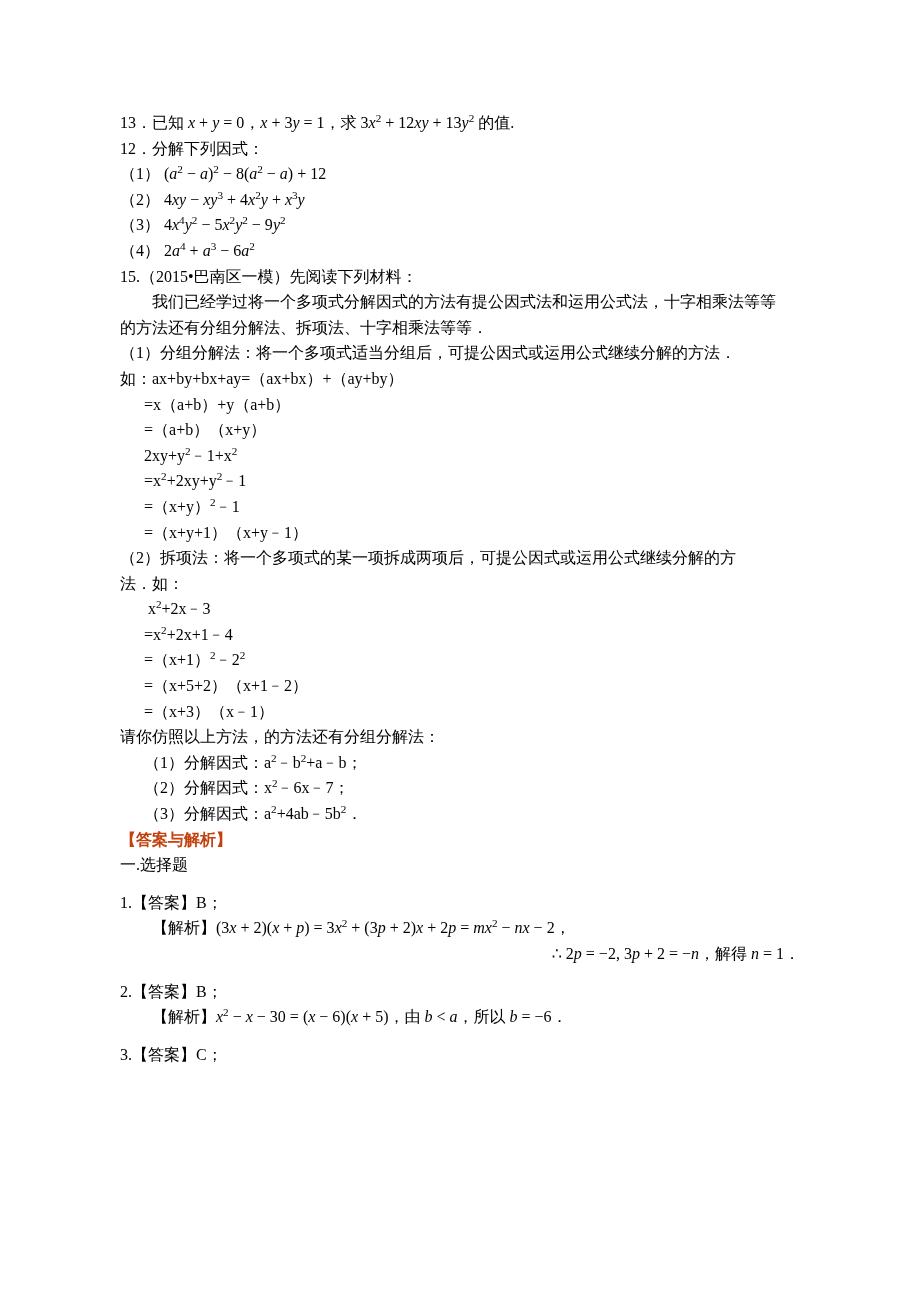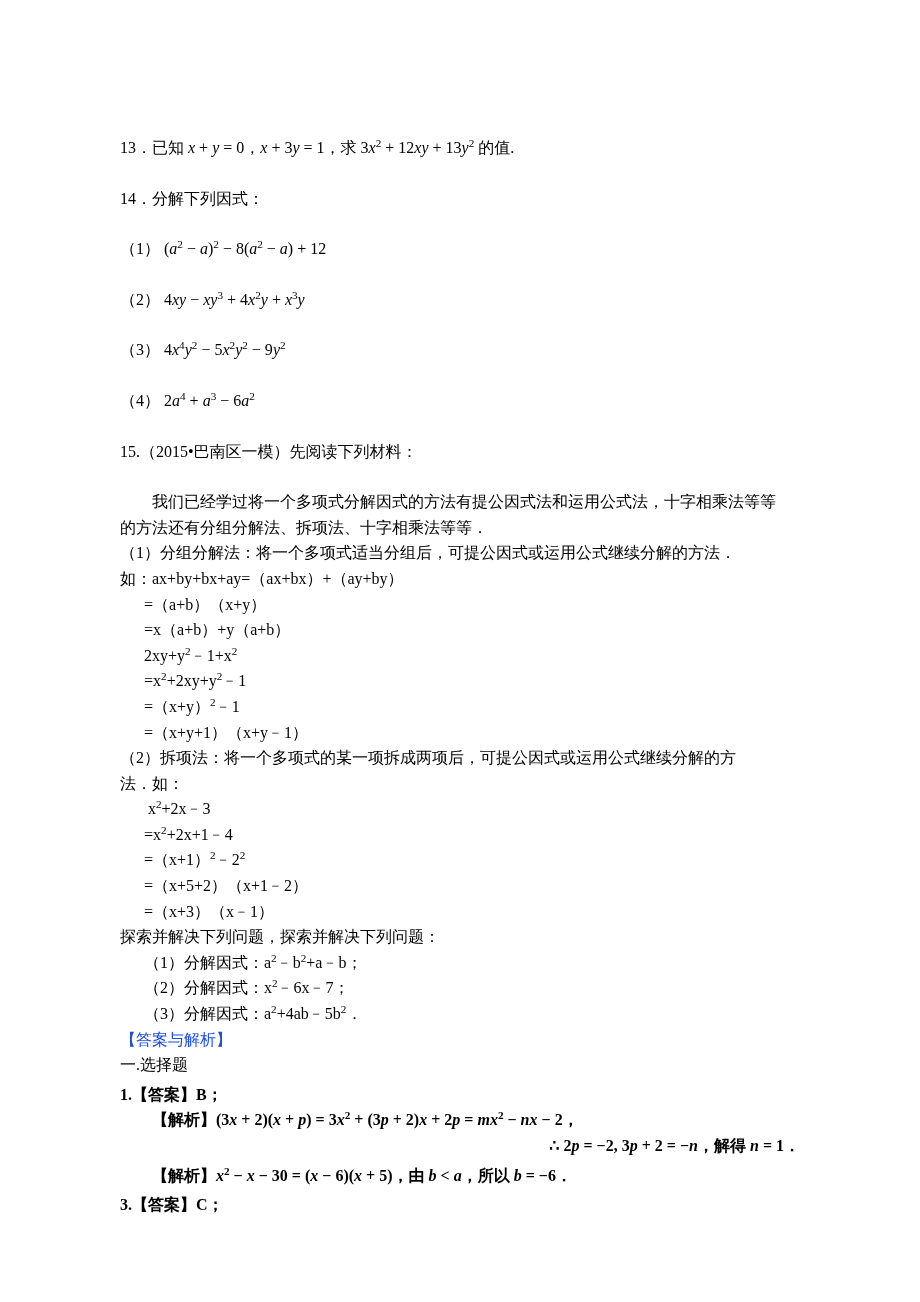--- a/index.html
+++ b/index.html
@@ -11,21 +11,21 @@
     color: #000000;
     line-height: 1.6;
   }
   .page {
     width: 920px;
     min-height: 1302px;
     padding: 110px 120px 60px 120px;
     box-sizing: border-box;
   }
   .q-line {
-    margin: 25px 0;
+    margin: 0 0;
   }
   .indent {
     padding-left: 32px;
   }
   .indent2 {
     padding-left: 24px;
   }
   .math {
     font-family: "Times New Roman", serif;
     font-style: italic;
@@ -34,41 +34,40 @@
     font-family: "Times New Roman", serif;
     font-style: normal;
   }
   sup {
     font-size: 0.7em;
     vertical-align: super;
     line-height: 0;
     font-style: normal;
   }
   .green {
-    color: #1d4ed8;
-    font-weight: normal;
+    color: #c2410c;
+    font-weight: bold;
   }
   .bold {
     font-weight: normal;
   }
   .answer-block {
-    margin-top: 4px;
-    font-weight: bold;
+    margin-top: 12px;
   }
 </style>
 </head>
 <body>
 
 <div class="page">
 
   <div class="q-line">
     <span>13．已知 </span><span class="math">x</span><span class="mathup"> + </span><span class="math">y</span><span class="mathup"> = 0</span><span>，</span><span class="math">x</span><span class="mathup"> + 3</span><span class="math">y</span><span class="mathup"> = 1</span><span>，求 </span><span class="mathup">3<span class="math">x</span><sup>2</sup> + 12<span class="math">xy</span> + 13<span class="math">y</span><sup>2</sup></span><span> 的值.</span>
   </div>
 
-  <div class="q-line">14．分解下列因式：</div>
+  <div class="q-line">12．分解下列因式：</div>
 
   <div class="q-line">
     <span>（1）</span>
     <span class="mathup">(<span class="math">a</span><sup>2</sup> − <span class="math">a</span>)<sup>2</sup> − 8(<span class="math">a</span><sup>2</sup> − <span class="math">a</span>) + 12</span>
   </div>
 
   <div class="q-line">
     <span>（2）</span>
     <span class="mathup">4<span class="math">xy</span> − <span class="math">xy</span><sup>3</sup> + 4<span class="math">x</span><sup>2</sup><span class="math">y</span> + <span class="math">x</span><sup>3</sup><span class="math">y</span></span>
   </div>
@@ -84,56 +83,57 @@
   </div>
 
   <div class="q-line">15.（2015•巴南区一模）先阅读下列材料：</div>
   <div>
     <span class="indent" style="display:inline-block;"></span><span>我们已经学过将一个多项式分解因式的方法有提公因式法和运用公式法，十字相乘法等等</span><br>
     <span>的方法还有分组分解法、拆项法、十字相乘法等等．</span>
   </div>
 
   <div>（1）分组分解法：将一个多项式适当分组后，可提公因式或运用公式继续分解的方法．</div>
   <div>如：ax+by+bx+ay=（ax+bx）+（ay+by）</div>
+  <div class="indent2">=x（a+b）+y（a+b）</div>
   <div class="indent2">=（a+b）（x+y）</div>
-  <div class="indent2">=x（a+b）+y（a+b）</div>
   <div class="indent2">2xy+y<sup>2</sup>﹣1+x<sup>2</sup></div>
   <div class="indent2">=x<sup>2</sup>+2xy+y<sup>2</sup>﹣1</div>
   <div class="indent2">=（x+y）<sup>2</sup>﹣1</div>
   <div class="indent2">=（x+y+1）（x+y﹣1）</div>
 
   <div>
     <span>（2）拆项法：将一个多项式的某一项拆成两项后，可提公因式或运用公式继续分解的方</span><br>
     <span>法．如：</span>
   </div>
   <div class="indent2">&nbsp;x<sup>2</sup>+2x﹣3</div>
   <div class="indent2">=x<sup>2</sup>+2x+1﹣4</div>
   <div class="indent2">=（x+1）<sup>2</sup>﹣2<sup>2</sup></div>
   <div class="indent2">=（x+5+2）（x+1﹣2）</div>
   <div class="indent2">=（x+3）（x﹣1）</div>
 
-  <div>探索并解决下列问题，探索并解决下列问题：</div>
+  <div>请你仿照以上方法，的方法还有分组分解法：</div>
   <div class="indent2">（1）分解因式：a<sup>2</sup>﹣b<sup>2</sup>+a﹣b；</div>
   <div class="indent2">（2）分解因式：x<sup>2</sup>﹣6x﹣7；</div>
   <div class="indent2">（3）分解因式：a<sup>2</sup>+4ab﹣5b<sup>2</sup>．</div>
 
   <div class="green">【答案与解析】</div>
   <div class="bold">一.选择题</div>
 
   <div class="answer-block">
     <div>1.【答案】B；</div>
     <div class="indent">
       <span>【解析】</span><span class="mathup">(3<span class="math">x</span> + 2)(<span class="math">x</span> + <span class="math">p</span>) = 3<span class="math">x</span><sup>2</sup> + (3<span class="math">p</span> + 2)<span class="math">x</span> + 2<span class="math">p</span> = <span class="math">mx</span><sup>2</sup> − <span class="math">nx</span> − 2</span><span>，</span>
     </div>
     <div class="indent" style="padding-left:140px;text-align:right;">
       <span class="mathup">∴ </span><span class="mathup">2<span class="math">p</span> = −2, 3<span class="math">p</span> + 2 = −<span class="math">n</span></span><span>，解得 </span><span class="mathup"><span class="math">n</span> = 1</span><span>．</span>
     </div>
   </div>
 
   <div class="answer-block">
+    <div>2.【答案】B；</div>
     <div class="indent">
       <span>【解析】</span><span class="mathup"><span class="math">x</span><sup>2</sup> − <span class="math">x</span> − 30 = (<span class="math">x</span> − 6)(<span class="math">x</span> + 5)</span><span>，由 </span><span class="mathup"><span class="math">b</span> &lt; <span class="math">a</span></span><span>，所以 </span><span class="mathup"><span class="math">b</span> = −6</span><span>．</span>
     </div>
   </div>
 
   <div class="answer-block">
     <div>3.【答案】C；</div>
   </div>
 
 </div>

